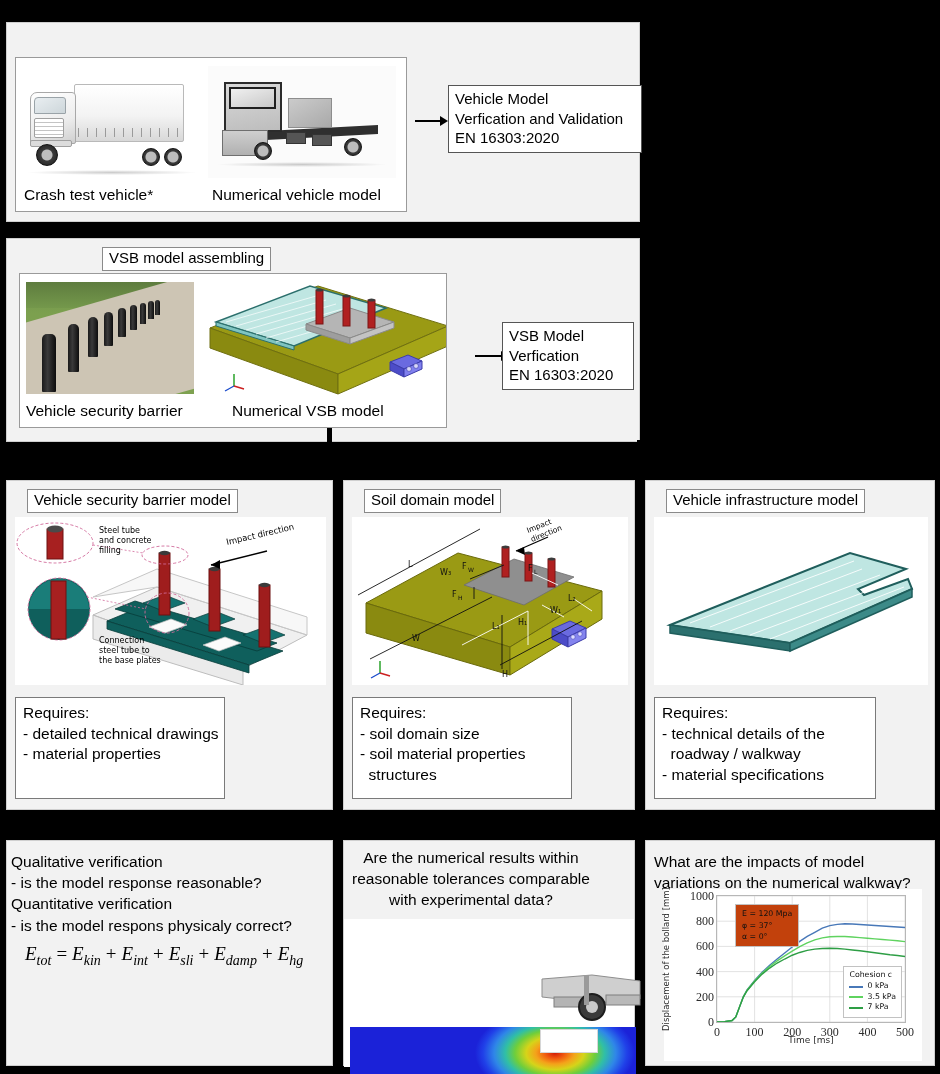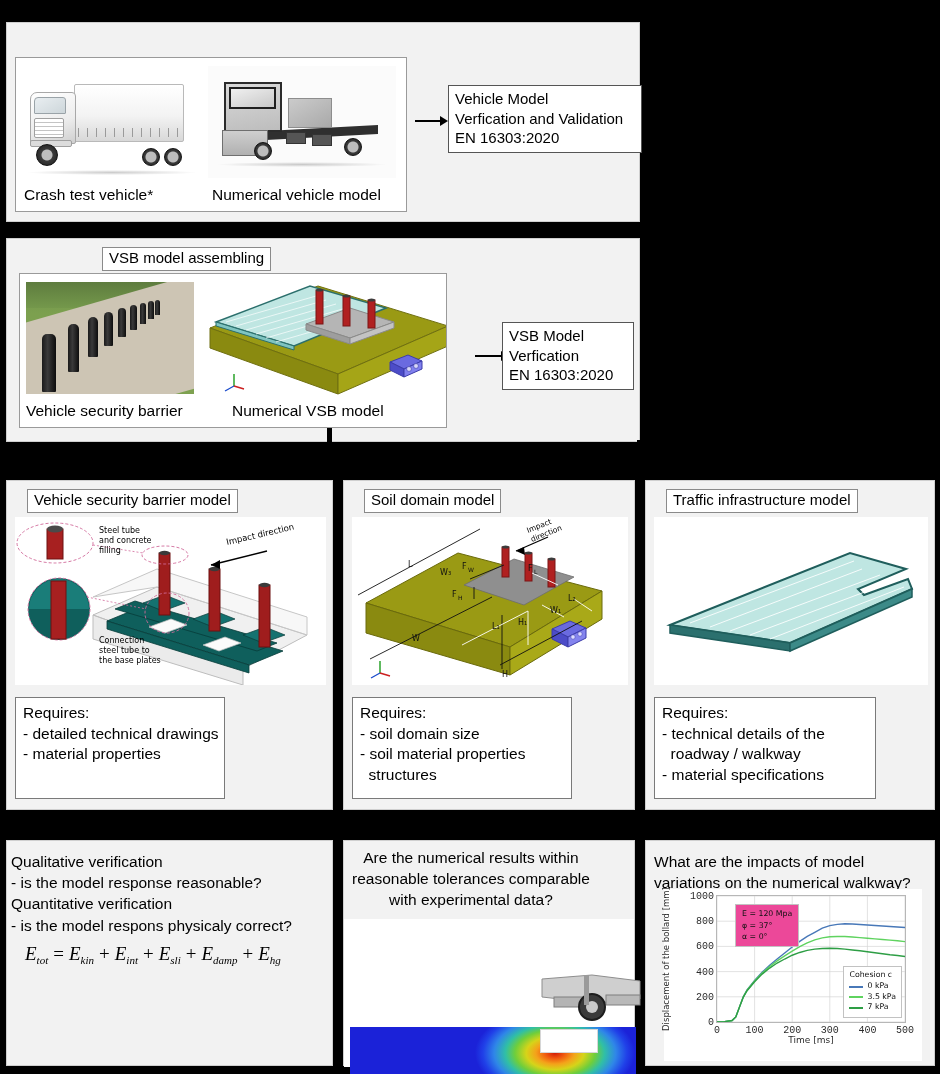--- a/index.html
+++ b/index.html
@@ -202,21 +202,21 @@
   .equation {
     font-family: "Liberation Serif", serif;
     font-style: italic;
     font-size: 19px;
     color: #000;
     margin-top: 7px;
     margin-left: 14px;
     white-space: nowrap;
   }
   .equation sub {
-    font-size: 11px; font-style: italic; vertical-align: -0.35em;
+    font-size: 14px; font-style: italic; vertical-align: -0.35em;
   }
   .equation .op { font-style: normal; padding: 0 5px; }
 
   
   .fringe {
     position: absolute; left: 6px; top: 108px; width: 286px; height: 50px;
     background:
       radial-gradient(ellipse 80px 46px at 205px 26px, #d21a07 0%, #f05a10 12%, #f4a21a 24%, #d6d419 36%, #6fce3b 50%, #30bfa6 62%, #2f86e8 76%, #2040e8 90%, #1b22d8 100%),
       linear-gradient(90deg,#1b22d8 0%,#1f3fe0 32%,#2a63e8 52%,#2050e2 72%,#1b22d8 100%);
   }
@@ -232,39 +232,39 @@
   .chart-wrap {
     position: absolute; left: 18px; top: 48px; width: 258px; height: 172px;
     background: #ffffff;
   }
   .chart-plot {
     position: absolute; left: 52px; top: 6px; width: 190px; height: 128px;
     border: 1px solid #b7b7b7;
     background: #ffffff;
   }
   .ytick, .xtick {
-    position: absolute; font-size: 10px; color: #2b2b2b;
-    font-family: Liberation Mono, monospace;
+    position: absolute; font-size: 12px; color: #2b2b2b;
+    font-family: Liberation Serif, serif;
   }
   .ytick { right: 100%; margin-right: 3px; transform: translateY(-50%); white-space: nowrap; }
   .xtick { top: 100%; margin-top: 3px; transform: translateX(-50%); white-space: nowrap; }
   .ylabel {
     position: absolute; left: 2px; top: 70px;
     transform: translate(-50%,-50%) rotate(-90deg);
     font-size: 8.5px; color: #2b2b2b; white-space: nowrap;
     font-family: "DejaVu Sans", sans-serif;
   }
   .xlabel {
     position: absolute; left: 52px; width: 190px; top: 146px;
     text-align: center; font-size: 9px; color: #2b2b2b;
     font-family: "DejaVu Sans", sans-serif;
   }
   .annot-box {
     position: absolute; left: 18px; top: 8px;
-    background: #ec4899; border: 1px solid #c2c2c2;
+    background: #c2410c; border: 1px solid #c2c2c2;
     font-size: 7.8px; line-height: 1.5; padding: 3px 6px;
     color: #111; font-family: "DejaVu Sans", sans-serif;
     white-space: pre;
   }
   .legend-box {
     position: absolute; right: 3px; bottom: 4px;
     background: #ffffff; border: 1px solid #c2c2c2;
     font-size: 7.8px; padding: 3px 5px 4px 5px;
     color: #111; font-family: "DejaVu Sans", sans-serif;
   }
@@ -538,21 +538,21 @@
 
   <div class="req-box r3-req" style="left:8px; top:216px; width:220px; height:102px;">
     <div>Requires:</div>
     <div>- soil domain size</div>
     <div>- soil material properties</div>
     <div>  structures</div>
   </div>
 </div>
 
 <div class="panel" id="panel-traffic">
-  <div class="title-box r3-title">Traffic infrastructure model</div>
+  <div class="title-box r3-title">Vehicle infrastructure model</div>
 
   <div class="r3-img" style="left:8px; top:36px; width:274px; height:168px;">
     <svg width="274" height="168" viewBox="0 0 274 168">
       <polygon points="16,108 196,36 252,52 204,72 210,78 254,62 258,72 136,126" fill="#bfe6e2" stroke="#1f5e5c" stroke-width="2"></polygon>
       <polygon points="16,108 136,126 136,134 16,116" fill="#2b706e" stroke="#1f5e5c" stroke-width="1.5"></polygon>
       <polygon points="136,126 258,72 258,80 136,134" fill="#3c8a88" stroke="#1f5e5c" stroke-width="1.5"></polygon>
       <g stroke="#ffffff" stroke-width="1" opacity="0.85">
         <line x1="36" y1="106" x2="200" y2="44"></line>
         <line x1="56" y1="110" x2="208" y2="52"></line>
         <line x1="76" y1="114" x2="226" y2="58"></line>

